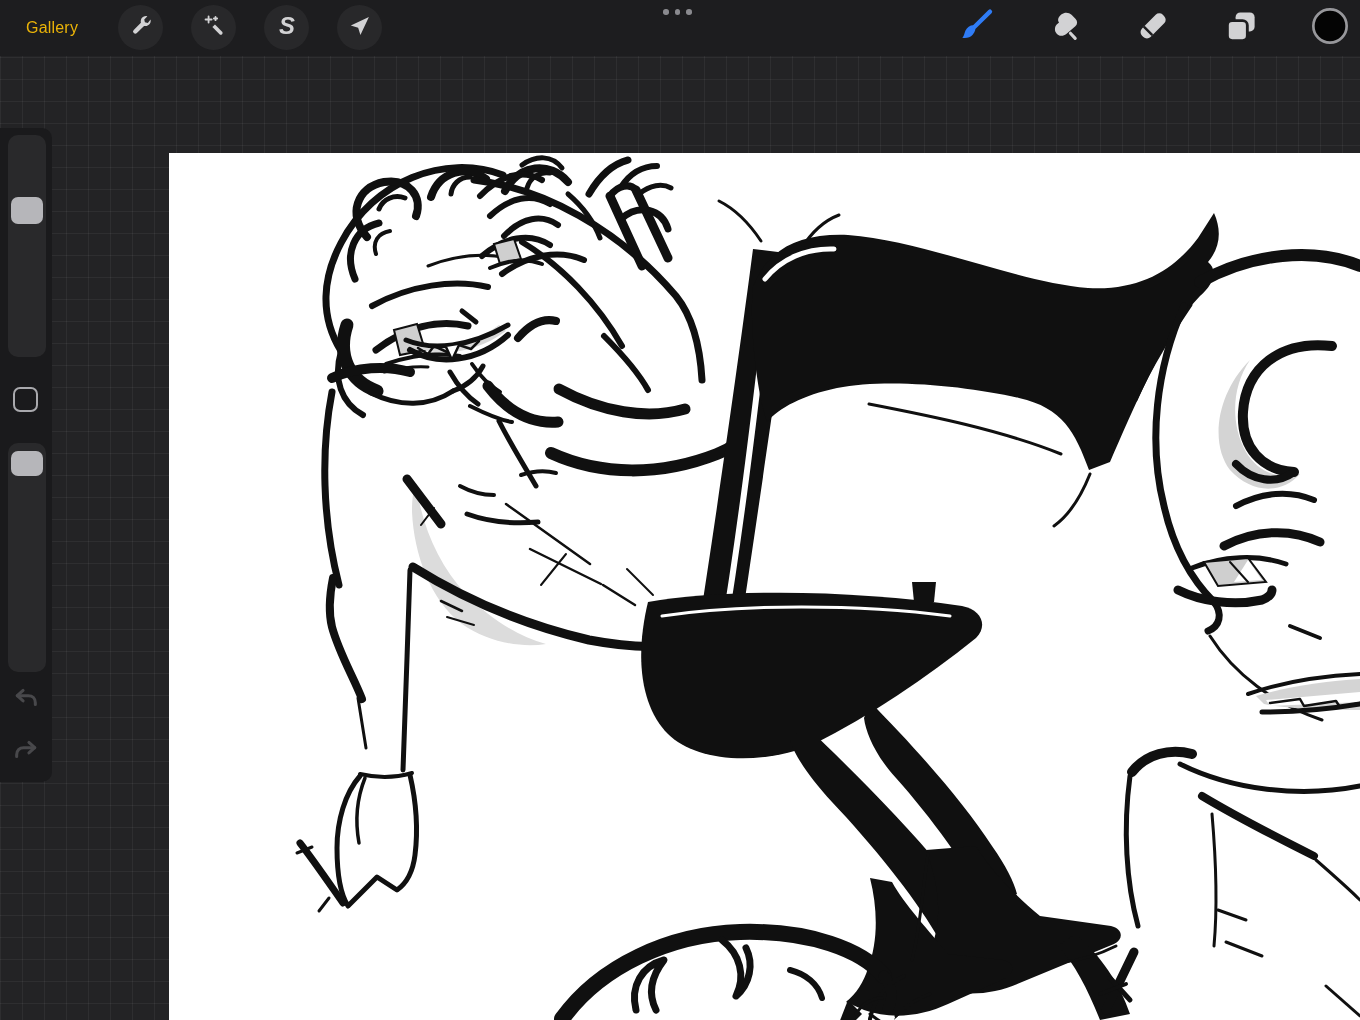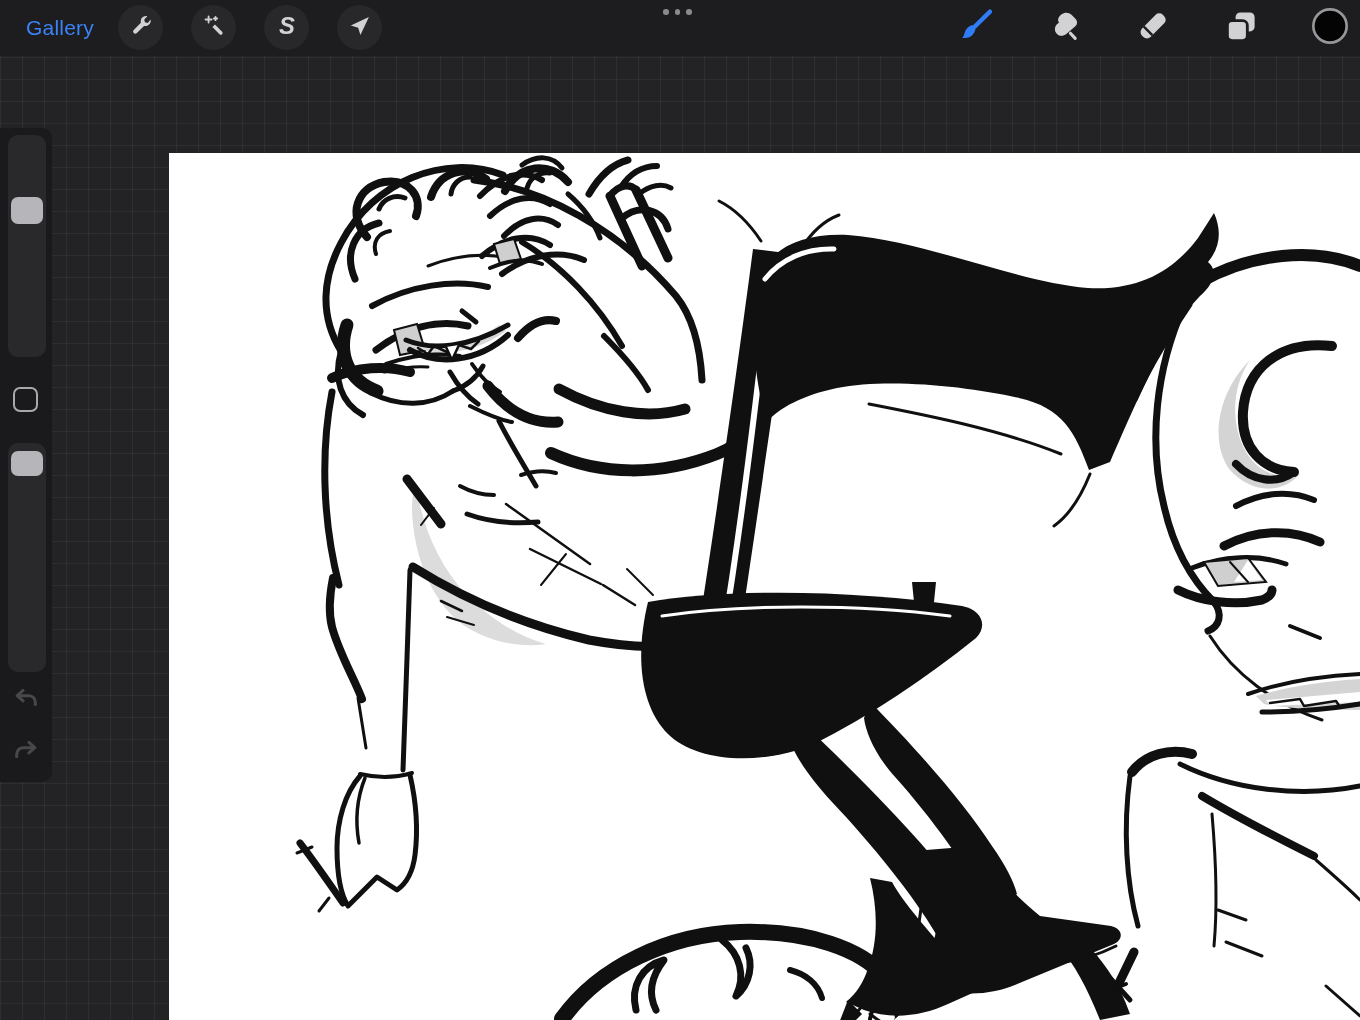--- a/index.html
+++ b/index.html
@@ -10,21 +10,21 @@
     background-color:#232325;
     background-image:
       linear-gradient(to right, rgba(255,255,255,.05) 1px, transparent 1px),
       linear-gradient(to bottom, rgba(255,255,255,.05) 1px, transparent 1px);
     background-size:22px 22px;
     background-position:0 13px;
   }
   
   .topbar{position:absolute;left:0;top:0;width:1360px;height:56px;background:#1d1d1f;}
   .gallery{position:absolute;left:26px;top:0;height:56px;display:flex;align-items:center;
-    font-size:21px;letter-spacing:.2px;color:#3b82f6;cursor:default;}
+    font-size:16px;letter-spacing:.2px;color:#eab308;cursor:default;}
   .circle-btn{position:absolute;top:5px;width:45px;height:45px;border-radius:50%;
     background:#28282a;display:flex;align-items:center;justify-content:center;}
   .flat-btn{position:absolute;top:5px;width:45px;height:45px;display:flex;align-items:center;justify-content:center;}
   .dots{position:absolute;left:663px;top:9px;display:flex;gap:6px;}
   .dots i{width:5.5px;height:5.5px;border-radius:50%;background:#8a8a8f;display:block;}
   
   .sidebar{position:absolute;left:0;top:128px;width:52px;height:654px;background:#1a1a1c;
     border-radius:0 10px 10px 0;}
   .track{position:absolute;left:8px;width:38px;background:#29292b;border-radius:10px;}
   .handle{position:absolute;left:11px;width:32px;background:#b6b6ba;border-radius:7px;}

